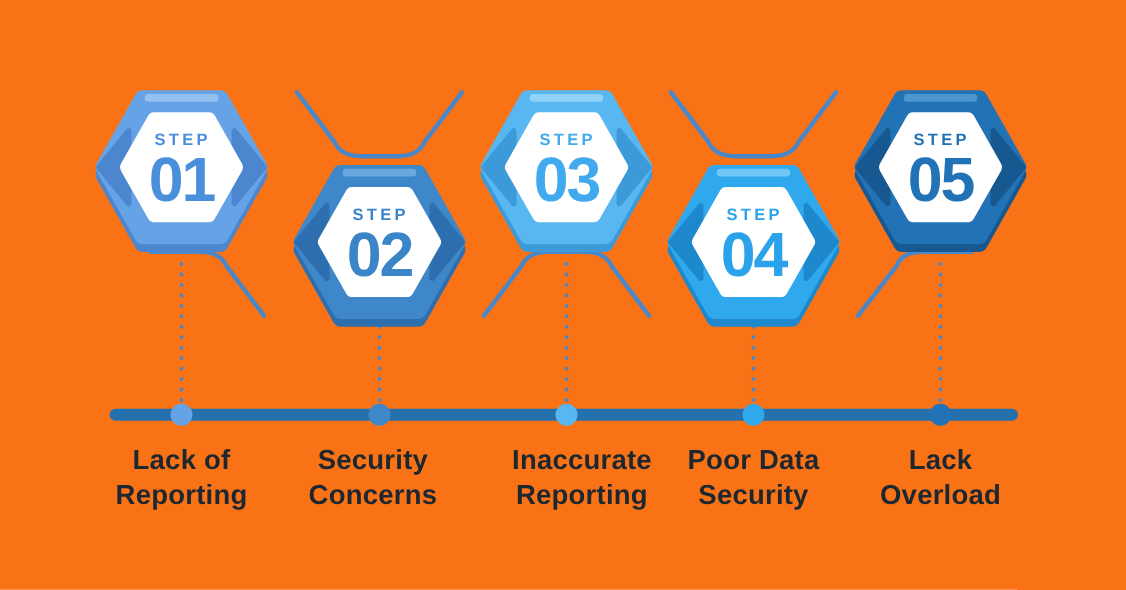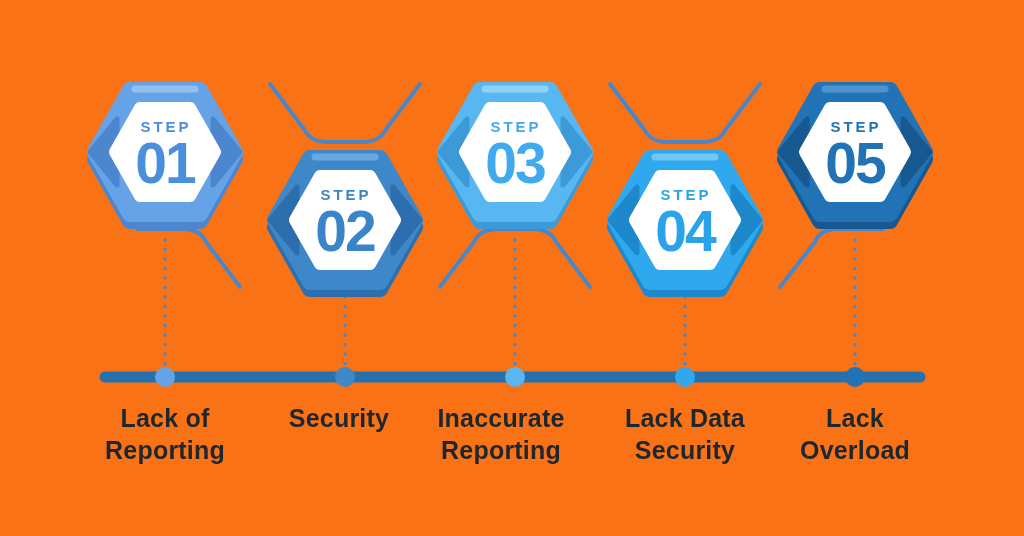--- a/index.html
+++ b/index.html
@@ -106,27 +106,28 @@
       <circle cx="685" cy="377" r="10" fill="#30A8ED"></circle>
       <circle cx="855" cy="377" r="10" fill="#2273B6"></circle>
     </svg>
   <div id="labels">
       <div class="step-title" style="left: 165px; top: 402px; color: rgb(29, 39, 48);">
         <div>Lack of</div>
         <div>Reporting</div>
       </div>
       <div class="step-title" style="left: 339px; top: 402px; color: rgb(29, 39, 48);">
         <div>Security</div>
+        <div>Concerns</div>
       </div>
-      <div class="step-title" style="left: 501px; top: 402px; color: rgb(29, 39, 48);">
+      <div class="step-title" style="left: 529px; top: 402px; color: rgb(29, 39, 48);">
         <div>Inaccurate</div>
         <div>Reporting</div>
       </div>
       <div class="step-title" style="left: 685px; top: 402px; color: rgb(29, 39, 48);">
-        <div>Lack Data</div>
+        <div>Poor Data</div>
         <div>Security</div>
       </div>
       <div class="step-title" style="left: 855px; top: 402px; color: rgb(29, 39, 48);">
         <div>Lack</div>
         <div>Overload</div>
       </div>
     </div>
 </div>
 
 </body></html>

